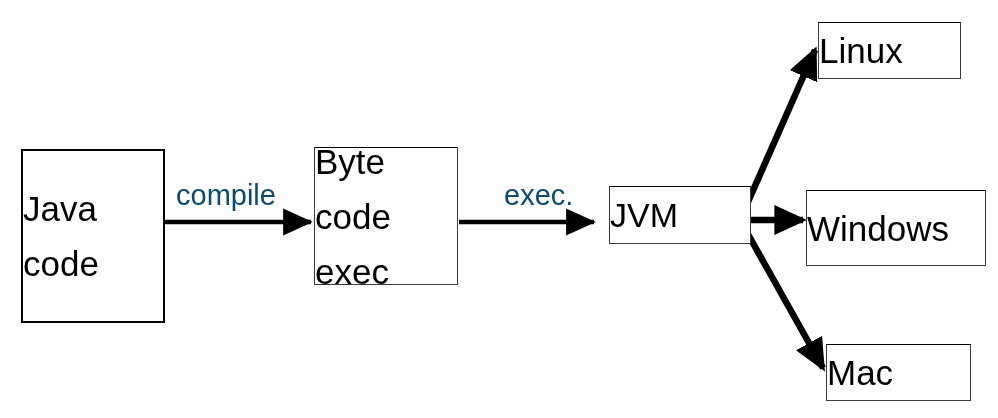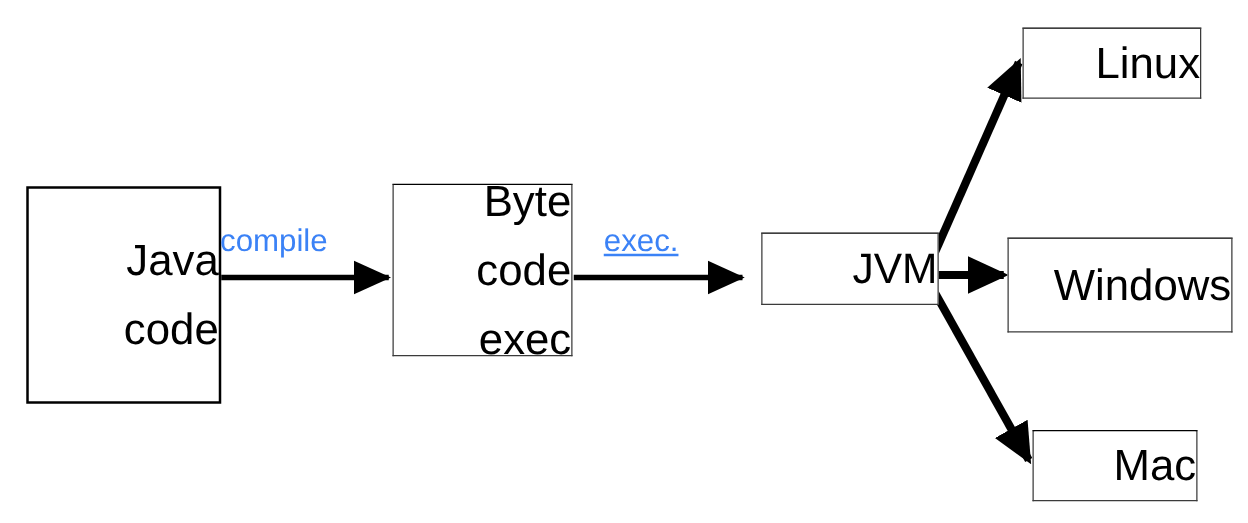--- a/index.html
+++ b/index.html
@@ -25,59 +25,59 @@
     width: 998px;
     height: 418px;
   }
   .node-box {
     position: absolute;
     box-sizing: border-box;
     background: #ffffff;
     border: 2px solid #000000;
     display: flex;
     flex-direction: column;
-    align-items: flex-end;
+    align-items: flex-start;
     justify-content: center;
     color: #000000;
     font-family: "Liberation Sans", sans-serif;
     font-size: 35px;
     line-height: 1.0;
     white-space: nowrap;
   }
   .node-box.thin-border {
     border: 1px solid #3b3b3b;
     border-top-color: #000000;
   }
   .node-line {
     display: block;
     padding: 0;
   }
   .node-line + .node-line {
     margin-top: 20px;
   }
   .edge-label {
     position: absolute;
-    color: #3b82f6;
+    color: #0c4a6e;
     font-family: "Liberation Sans", sans-serif;
-    font-size: 25px;
+    font-size: 29px;
     line-height: 1.0;
     white-space: nowrap;
     background: transparent;
   }
 
   
-  #node-java       { left: 21px;  top: 149px; width: 156px; height: 174px; }
+  #node-java       { left: 21px;  top: 149px; width: 144px; height: 174px; }
   #node-bytecode   { left: 314px; top: 147px; width: 144px; height: 138px; }
   #node-jvm        { left: 597px; top: 186px; width: 142px; height: 58px;  font-size: 34px; margin-left: 12px; }
   #node-linux      { left: 818px; top: 22px;  width: 143px; height: 57px;  }
   #node-windows    { left: 806px; top: 190px; width: 180px; height: 76px;  }
-  #node-mac        { left: 826px; top: 344px; width: 132px; height: 57px;  }
+  #node-mac        { left: 826px; top: 344px; width: 145px; height: 57px;  }
 
   #label-compile   { left: 176px; top: 181px; }
-  #label-exec      { left: 483px; top: 181px; text-decoration: underline; }
+  #label-exec      { left: 504px; top: 181px; }
 </style>
 </head>
 <body>
 
 <div id="diagram-canvas">
 
   <svg id="diagram-svg" viewBox="0 0 998 418" xmlns="http://www.w3.org/2000/svg">
     <defs>
       <marker id="arrowhead" markerWidth="7" markerHeight="7" refX="6.2" refY="3.5" orient="auto" markerUnits="strokeWidth">
         <path d="M0,0.5 L6.6,3.5 L0,6.5 z" fill="#000000"></path>

